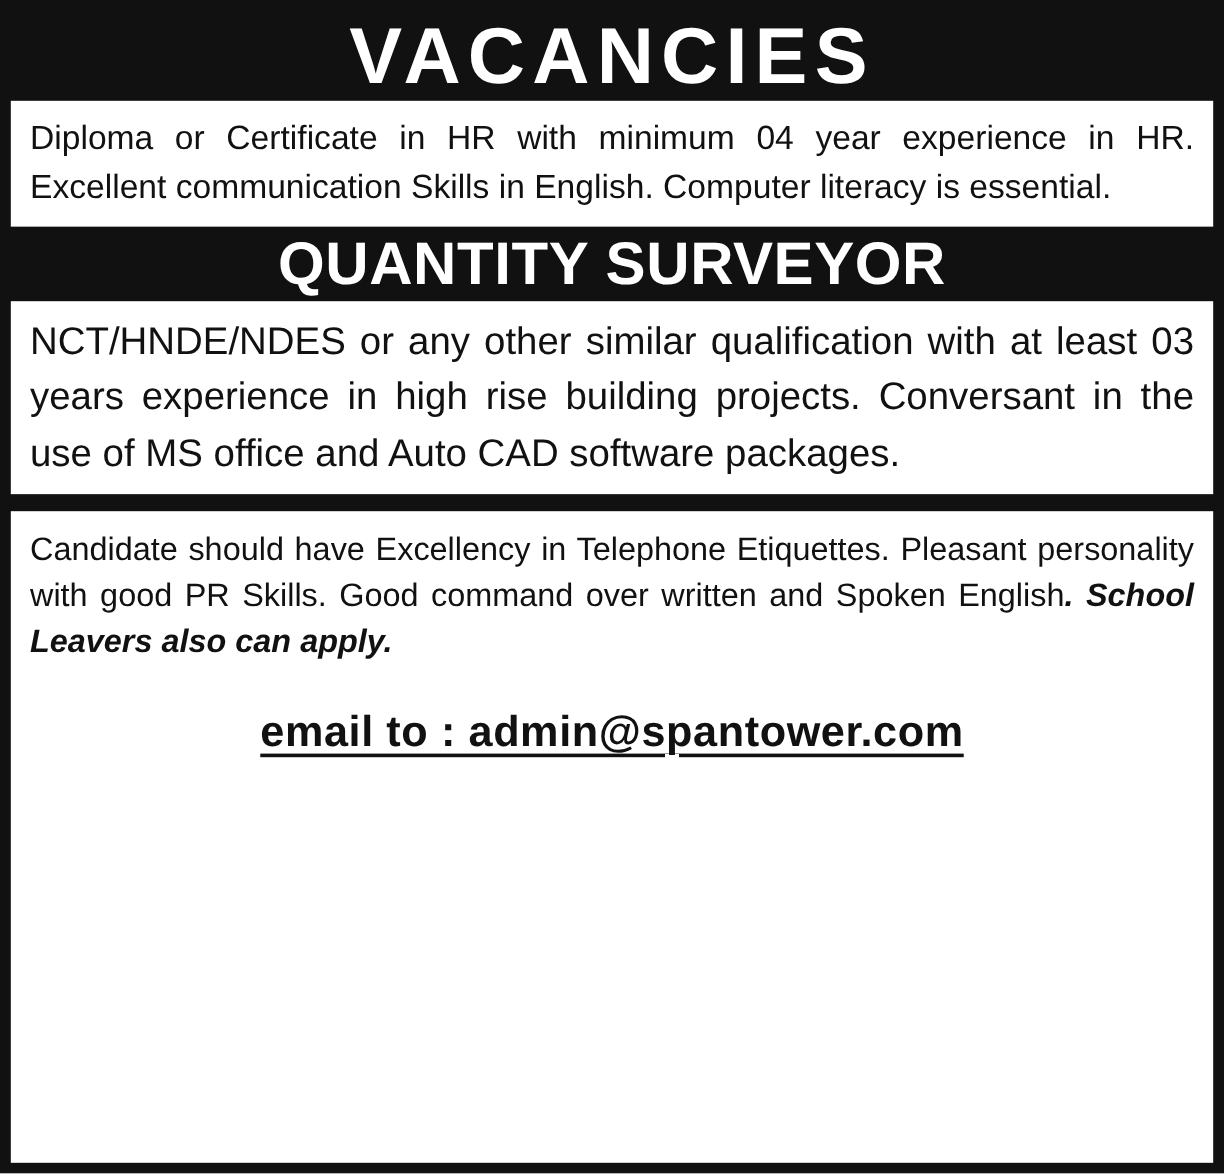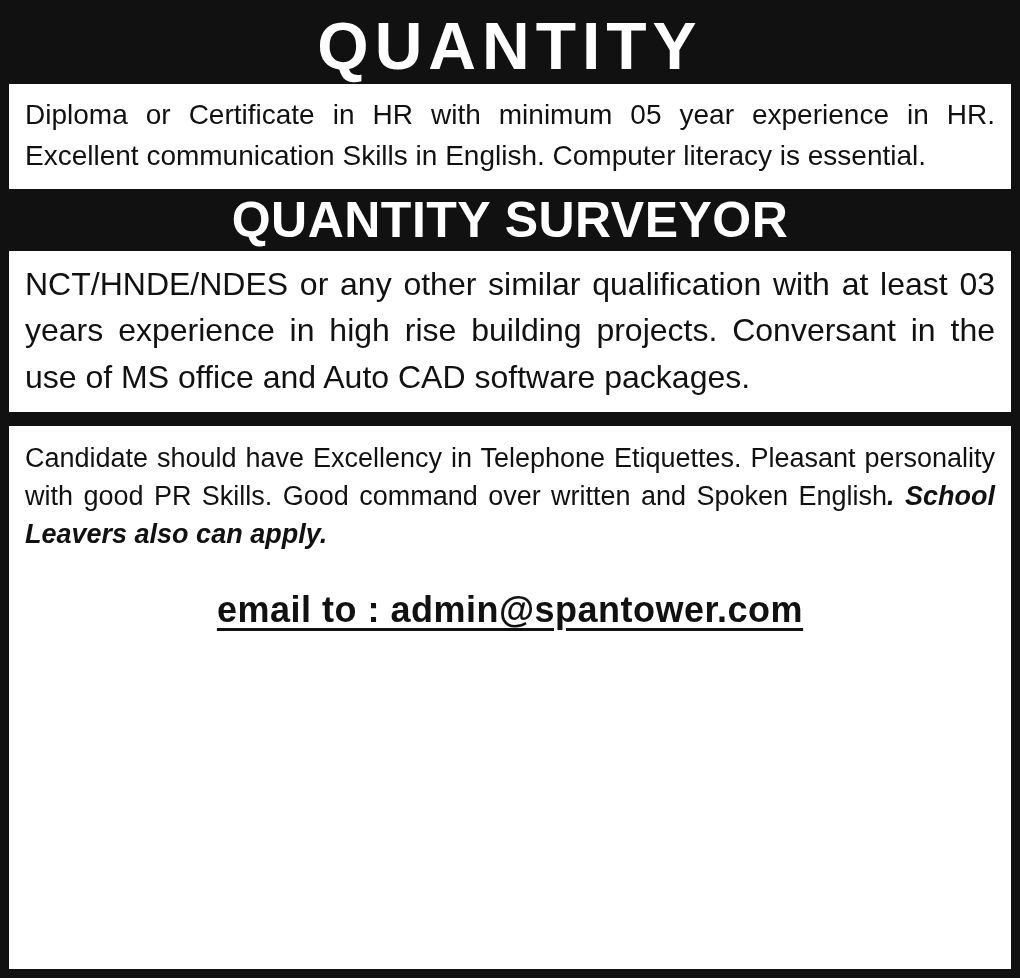--- a/index.html
+++ b/index.html
@@ -109,26 +109,26 @@
   .spacer-dark {
     background: #111111;
   }
 </style>
 </head>
 <body>
 
 <div class="ad">
   <div class="ad-inner">
 
-    <div class="band band-title">QUANTITY</div>
+    <div class="band band-title">VACANCIES</div>
 
 
 
     <div class="panel body-lg">
-      <p>Diploma or Certificate in HR with minimum 05 year experience in HR. Excellent communication Skills in English. Computer literacy is essential.</p>
+      <p>Diploma or Certificate in HR with minimum 04 year experience in HR. Excellent communication Skills in English. Computer literacy is essential.</p>
     </div>
 
     <div class="band band-job">QUANTITY SURVEYOR</div>
 
     <div class="panel body-md">
       <p>NCT/HNDE/NDES or any other similar qualification with at least 03 years  experience in high rise building projects. Conversant in the use of MS office and Auto CAD software packages.</p>
     </div>
 
     <div class="spacer-dark" style="height:14px"></div>
 

